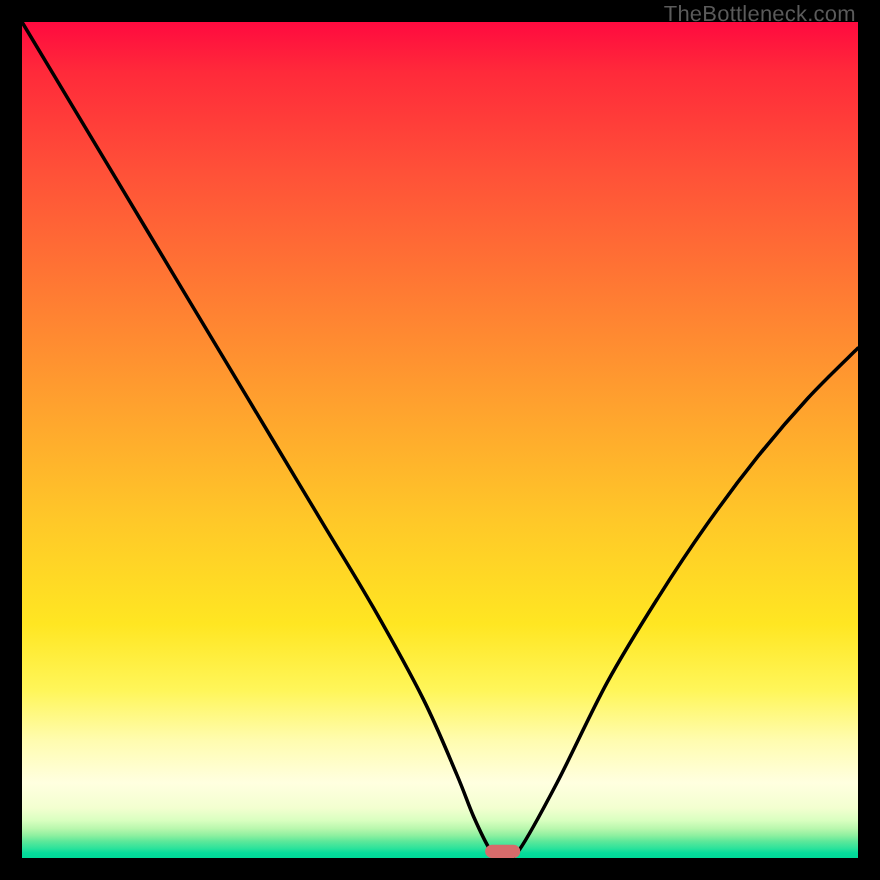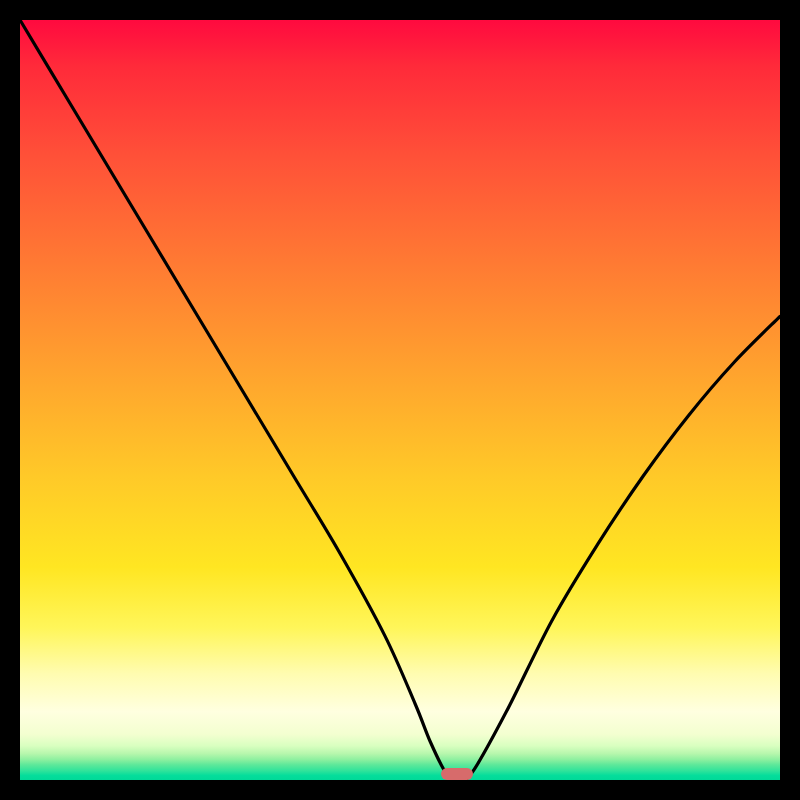--- a/index.html
+++ b/index.html
@@ -82,14 +82,15 @@
   <div class="plot-area">
     <div class="gradient-fill"></div>
 
     <svg class="curve-svg" viewBox="0 0 760 760" preserveAspectRatio="none">
       <path fill="none" stroke="#000000" stroke-width="3.2" stroke-linecap="round" stroke-linejoin="round" d="M 0.00 0.00 C 7.60 12.67, 30.40 50.67, 45.60 76.00 C 60.80 101.33, 76.00 126.67, 91.20 152.00 C 106.40 177.33, 121.60 202.67, 136.80 228.00 C 152.00 253.33, 167.20 278.67, 182.40 304.00 C 197.60 329.33, 212.80 354.67, 228.00 380.00 C 243.20 405.33, 258.40 430.67, 273.60 456.00 C 288.80 481.33, 304.00 505.40, 319.20 532.00 C 334.40 558.60, 352.13 590.27, 364.80 615.60 C 377.47 640.93, 387.60 666.27, 395.20 684.00 C 402.80 701.73, 405.33 710.60, 410.40 722.00 C 415.47 733.40, 421.17 746.07, 425.60 752.40 C 430.03 758.73, 432.57 760.00, 437.00 760.00 C 441.43 760.00, 443.97 763.80, 452.20 752.40 C 460.43 741.00, 473.10 716.93, 486.40 691.60 C 499.70 666.27, 516.80 628.27, 532.00 600.40 C 547.20 572.53, 562.40 548.47, 577.60 524.40 C 592.80 500.33, 608.00 477.53, 623.20 456.00 C 638.40 434.47, 653.60 414.20, 668.80 395.20 C 684.00 376.20, 699.20 358.47, 714.40 342.00 C 729.60 325.53, 752.40 304.00, 760.00 296.40"></path>
     </svg>
 
     <div class="marker" style="left: 421.04px; top: 748px; width: 31.92px; background: rgb(215, 107, 107);"></div>
   </div>
 
+  <div class="watermark">TheBottleneck.com</div>
 
 </div>
 
 </body></html>

